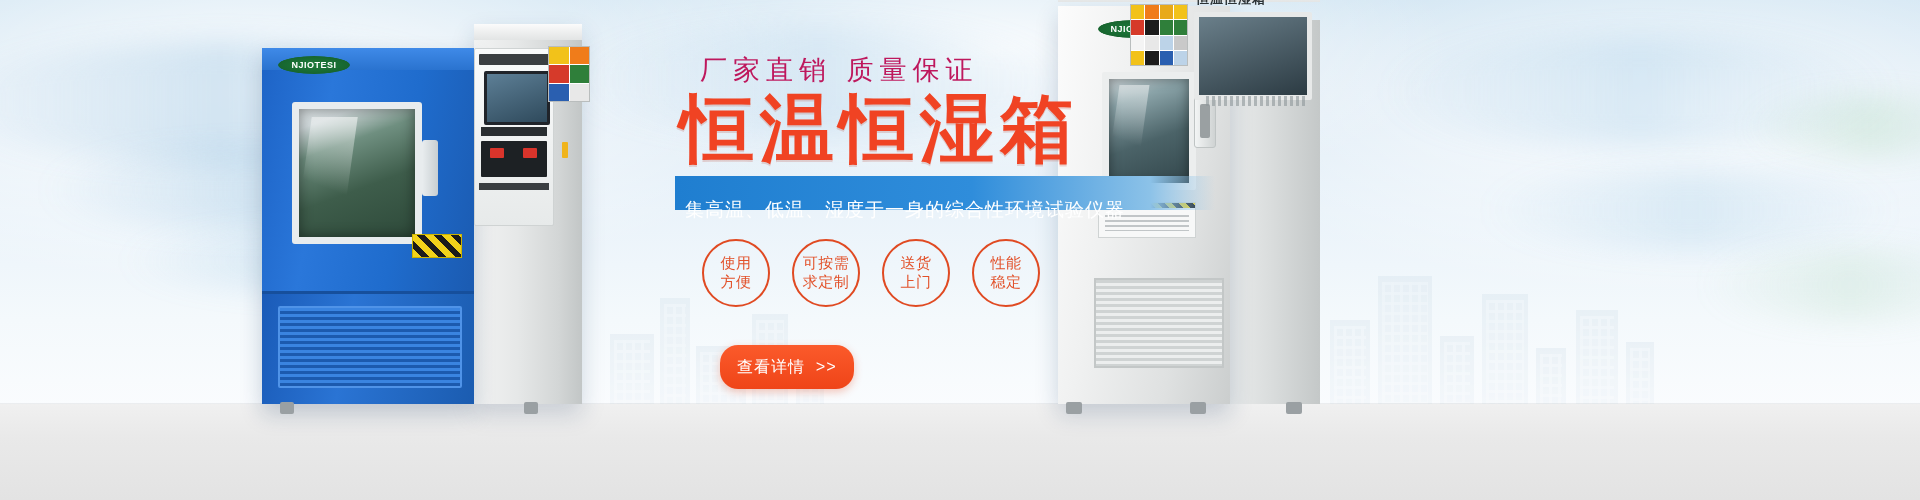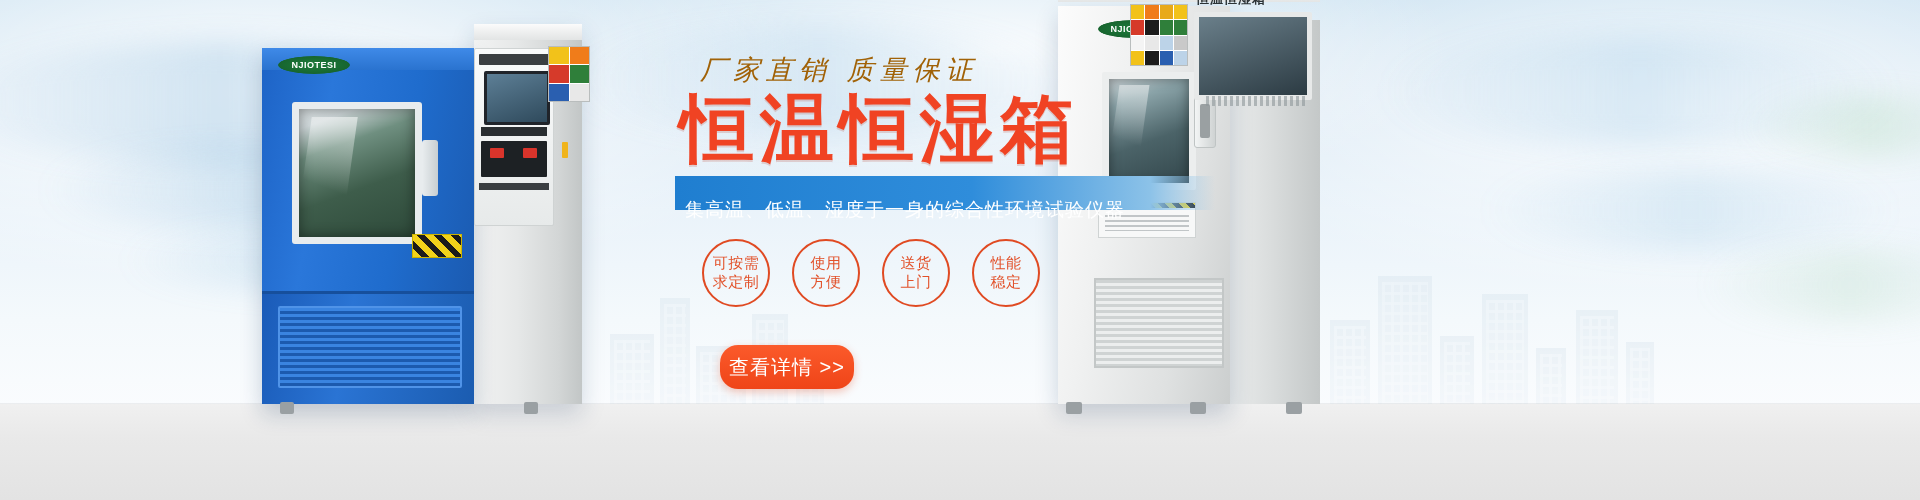--- a/index.html
+++ b/index.html
@@ -233,22 +233,22 @@
     text-align:center;line-height:18px;font-weight:700;
   }
   .mr-foot{position:absolute;bottom:-10px;width:16px;height:12px;background:#9aa0a3;border-radius:2px;}
   .mr-foot.f1{left:36px;} .mr-foot.f2{left:160px;} .mr-foot.f3{left:256px;}
 
   
   .copy{position:absolute;left:690px;top:0;width:560px;height:500px;}
 
   .eyebrow{
     position:absolute;left:10px;top:52px;width:340px;
-    font-size:27px;color:#a16207;letter-spacing:6px;white-space:nowrap;
-    font-family:"DejaVu Sans","Liberation Sans",sans-serif;font-weight:400;font-style:italic;
+    font-size:27px;color:#be185d;letter-spacing:6px;white-space:nowrap;
+    font-family:"DejaVu Sans","Liberation Sans",sans-serif;font-weight:400;
   }
 
   .headline{
     position:absolute;left:-10px;top:86px;width:520px;
     font-size:74px;line-height:84px;font-weight:700;color:#f04323;
     letter-spacing:6px;white-space:nowrap;
     font-family:"DejaVu Sans","Liberation Sans",sans-serif;
     text-shadow:0 2px 0 rgba(180,40,15,.18);
   }
 
@@ -274,24 +274,24 @@
     color:#e2512a;font-size:15px;line-height:19px;letter-spacing:.5px;
     font-family:"DejaVu Sans","Liberation Sans",sans-serif;
     background:transparent;
   }
   .badge b{font-weight:400;display:block;white-space:nowrap;}
 
   .cta{
     position:absolute;left:30px;top:345px;
     width:134px;height:44px;border-radius:18px;
     background:linear-gradient(180deg,#fb5a2b,#ef4418);
-    color:#fff;font-size:20px;letter-spacing:1px;
+    color:#fff;font-size:16px;letter-spacing:1px;
     display:flex;align-items:center;justify-content:center;
     border:none;cursor:pointer;
-    font-family:Liberation Sans, sans-serif;
+    font-family:Liberation Mono, monospace;
     box-shadow:0 3px 8px rgba(230,70,25,.30);
   }
 </style>
 </head>
 <body>
 
 <div class="banner">
 
   <div class="bg-sky"></div>
   <div class="wisp w1"></div>
@@ -414,26 +414,26 @@
     <div class="eyebrow">厂家直销  质量保证</div>
 
     <div class="headline">恒温恒湿箱</div>
 
     <div class="subbar">
       <span>集高温、低温、湿度于一身的综合性环境试验仪器</span>
     </div>
 
     <div class="badges">
       <div class="badge">
+        <b>使用</b>
+        <b>方便</b>
+      </div>
+      <div class="badge">
         <b>可按需</b>
         <b>求定制</b>
-      </div>
-      <div class="badge">
-        <b>使用</b>
-        <b>方便</b>
       </div>
       <div class="badge">
         <b>送货</b>
         <b>上门</b>
       </div>
       <div class="badge">
         <b>性能</b>
         <b>稳定</b>
       </div>
     </div>

